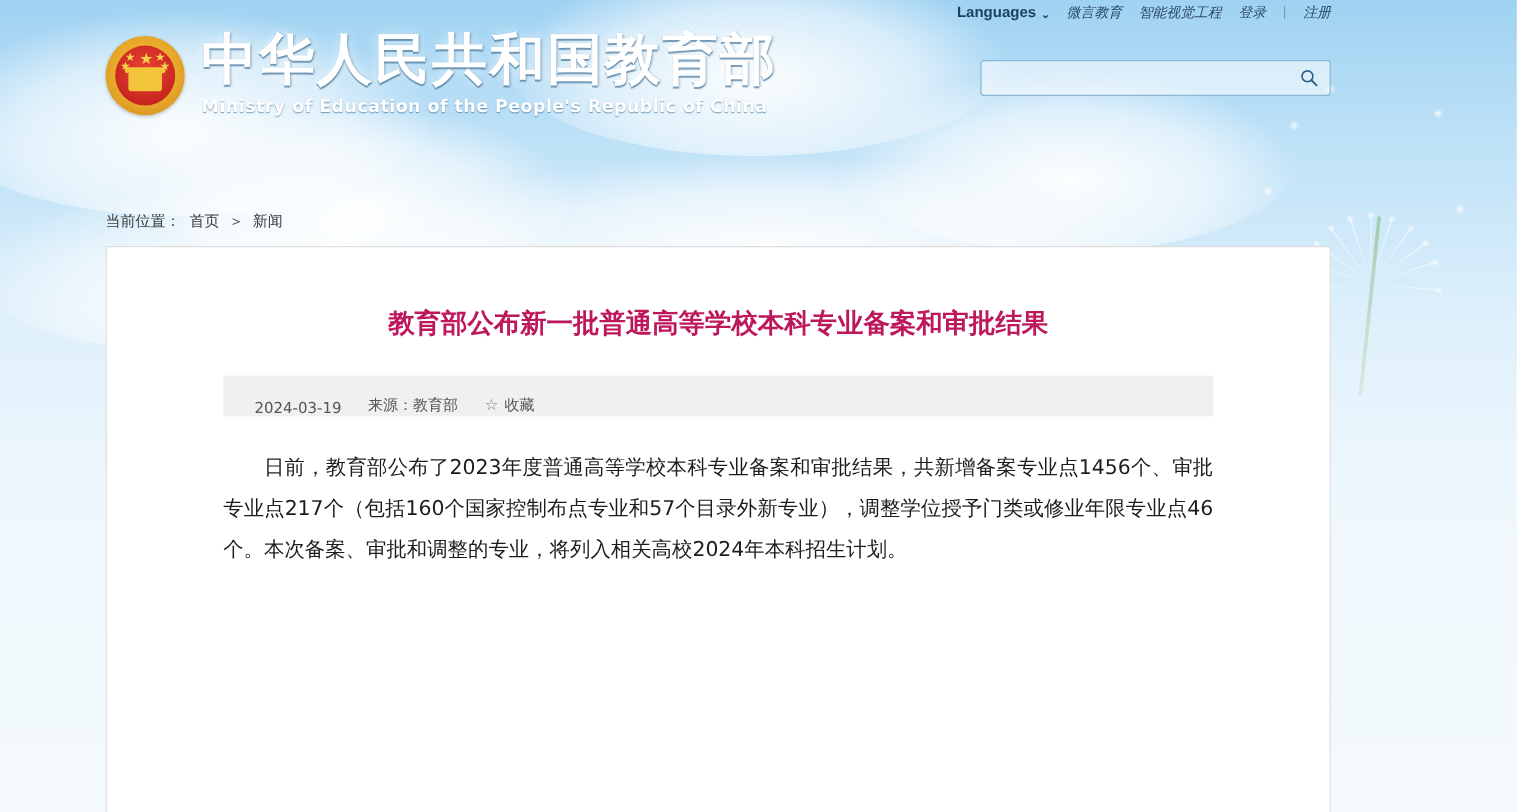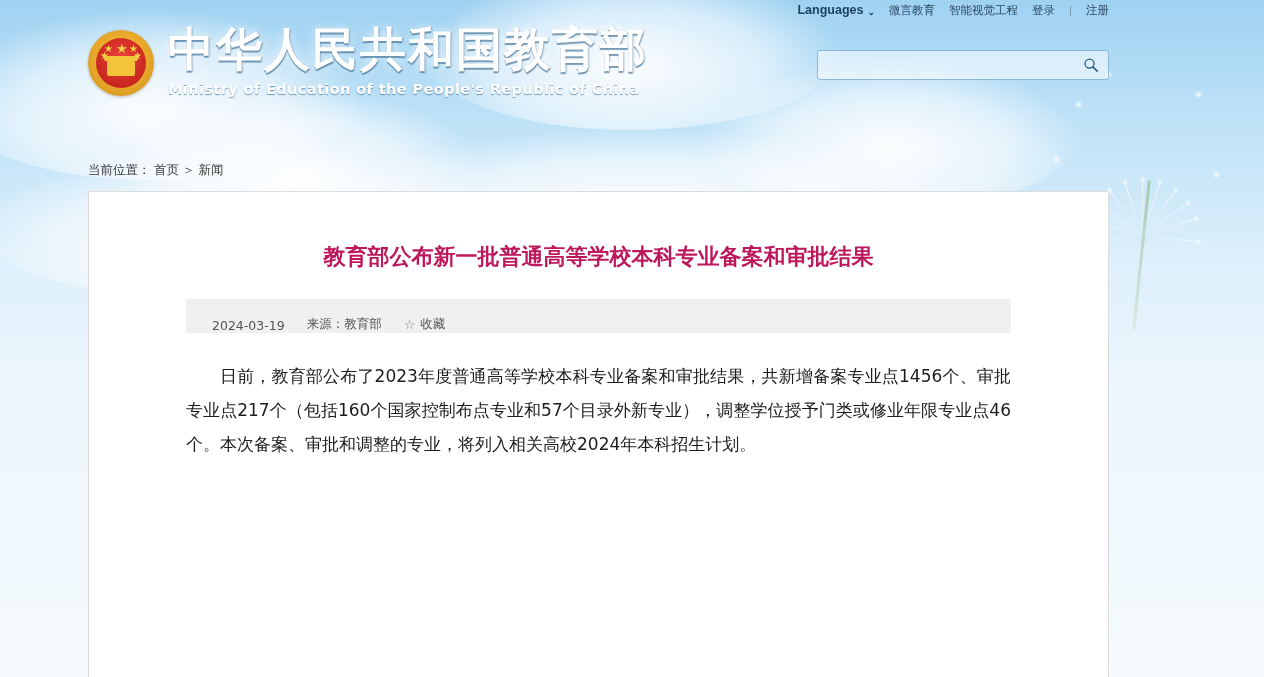--- a/index.html
+++ b/index.html
@@ -53,21 +53,21 @@
   
   .topbar {
     position: absolute; top: 0; right: 0; height: 20px;
     display: flex; align-items: center; gap: 14px;
     padding-right: 155px;
     font-size: 12px; color: #2c4a63;
     z-index: 5;
   }
   .topbar .lang { font-weight: bold; color: #1c3f5c; display: flex; align-items: flex-end; gap: 4px; font-size: 12.5px; }
   .topbar .lang .chev { font-size: 9px; }
-  .topbar a { color: #2c4a63; text-decoration: none; font-size: 11.5px; }
+  .topbar a { color: #2c4a63; text-decoration: none; font-size: 11.5px; font-style: italic; }
   .topbar .sep { color: #7a97ab; font-size: 11.5px; }
 
   
   .header {
     position: relative; z-index: 4;
     height: 140px;
     padding: 18px 0 0 88px;
     display: flex; align-items: flex-start;
   }
   .emblem {
@@ -136,22 +136,22 @@
     position: absolute; right: 4px; top: 2px;
     width: 28px; height: 26px;
     background: none; border: none; cursor: pointer;
     display: flex; align-items: center; justify-content: center;
   }
   .search-btn svg { display: block; }
 
   
   .breadcrumb {
     position: relative; z-index: 4;
-    margin: 22px 0 0 88px;
-    font-family: Liberation Sans, sans-serif;
+    margin: 36px 0 0 88px;
+    font-family: Liberation Mono, monospace;
     font-size: 12.5px; color: #3a3a3a;
   }
   .breadcrumb a { color: #3a3a3a; text-decoration: none; }
 
   
   .article {
     position: relative; z-index: 4;
     margin: 12px 0 0 88px;
     width: 1021px;
     min-height: 520px;

